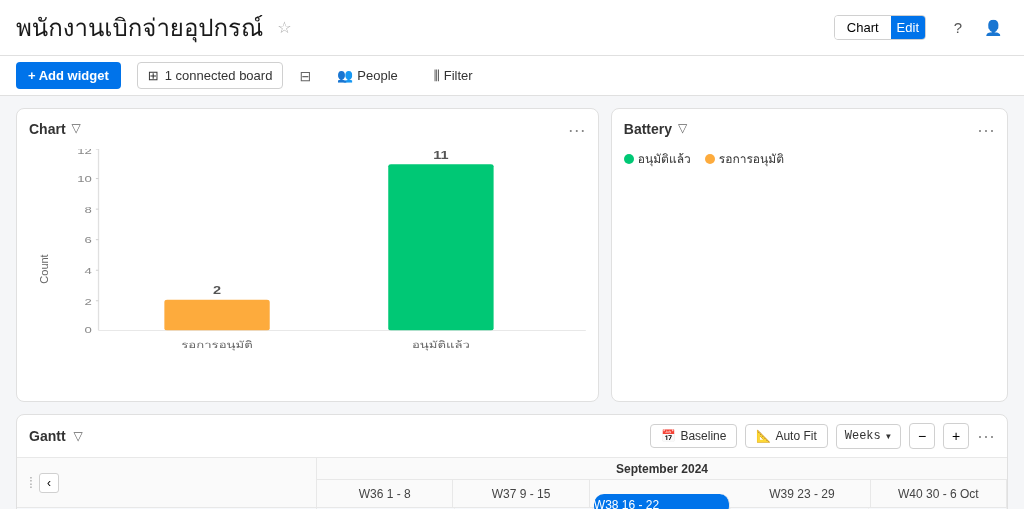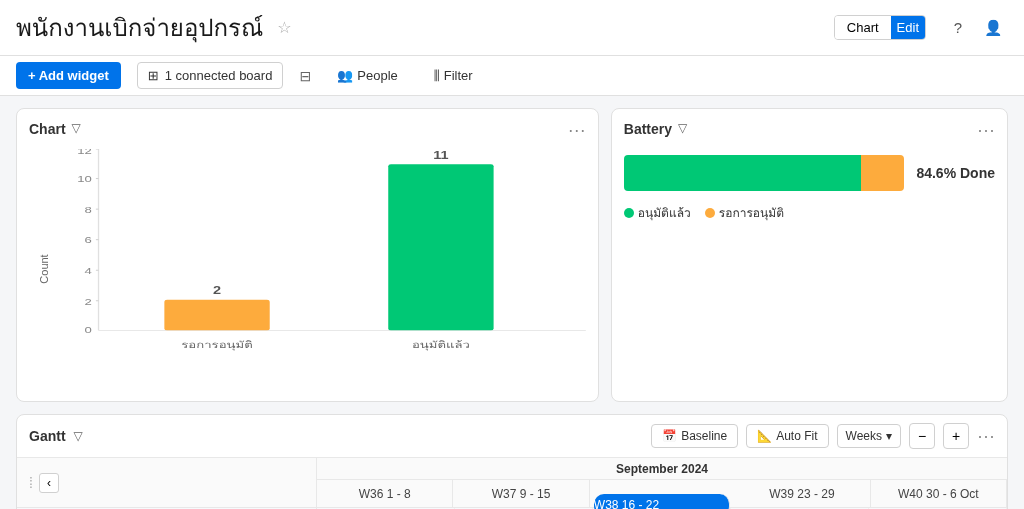--- a/index.html
+++ b/index.html
@@ -53,21 +53,21 @@
     .battery-pct-label { font-size: 14px; font-weight: 600; white-space: nowrap; }
     .battery-legend { display: flex; gap: 14px; font-size: 12px; }
     .legend-item { display: flex; align-items: center; gap: 4px; }
     .legend-dot { width: 10px; height: 10px; border-radius: 50%; display: inline-block; }
 
     
     .gantt-widget { background: #fff; border-radius: 8px; border: 1px solid #e0e0e0; overflow: hidden; }
     .gantt-toolbar { display: flex; align-items: center; gap: 8px; padding: 8px 12px; border-bottom: 1px solid #e8e8e8; }
     .gantt-spacer { flex: 1; }
     .gantt-btn { display: flex; align-items: center; gap: 4px; padding: 4px 10px; border: 1px solid #d0d0d0; border-radius: 4px; background: #fff; cursor: pointer; font-size: 12px; color: #333; }
-    .weeks-select { display: flex; align-items: center; gap: 4px; padding: 4px 8px; border: 1px solid #d0d0d0; border-radius: 4px; background: #fff; cursor: pointer; font-size: 12px; }
+    .weeks-select { display: flex; align-items: center; gap: 4px; padding: 4px 8px; border: 1px solid #d0d0d0; border-radius: 4px; background: #fff; cursor: pointer; font-size: 12px; font-family: Liberation Mono, monospace; }
     .zoom-btn { width: 26px; height: 26px; border: 1px solid #d0d0d0; background: #fff; border-radius: 4px; cursor: pointer; font-size: 14px; display: flex; align-items: center; justify-content: center; }
 
     
     .gantt-body { display: flex; }
     .gantt-left { width: 300px; min-width: 300px; border-right: 1px solid #e8e8e8; }
     .gantt-right { flex: 1; overflow: hidden; }
 
     .gantt-header-row { display: flex; height: 28px; border-bottom: 1px solid #e8e8e8; background: #fafafa; }
     .gantt-header-cell { flex: 1; display: flex; align-items: center; justify-content: center; font-size: 12px; color: #444; border-right: 1px solid #e8e8e8; font-weight: 500; }
     .gantt-month-row { height: 22px; border-bottom: 1px solid #e8e8e8; display: flex; align-items: center; justify-content: center; font-size: 12px; font-weight: 700; background: #fafafa; color: #333; }
@@ -155,27 +155,20 @@
         </svg>
       </div>
     </div>
 
     <div class="widget-card battery-widget">
       <div class="widget-header">
         <span class="widget-title">Battery</span>
         <span class="widget-filter-icon">▽</span>
         <span class="widget-more">···</span>
       </div>
-      <div class="battery-bar-wrap">
-        <div class="battery-bar">
-          <div class="battery-green" style="width:84.6%"></div>
-          <div class="battery-orange" style="width:15.4%"></div>
-        </div>
-        <span class="battery-pct-label">84.6% Done</span>
-      </div>
       <div class="battery-legend">
         <div class="legend-item">
           <span class="legend-dot" style="background:#00c875"></span>
           <span>อนุมัติแล้ว</span>
         </div>
         <div class="legend-item">
           <span class="legend-dot" style="background:#fdab3d"></span>
           <span>รอการอนุมัติ</span>
         </div>
       </div>

